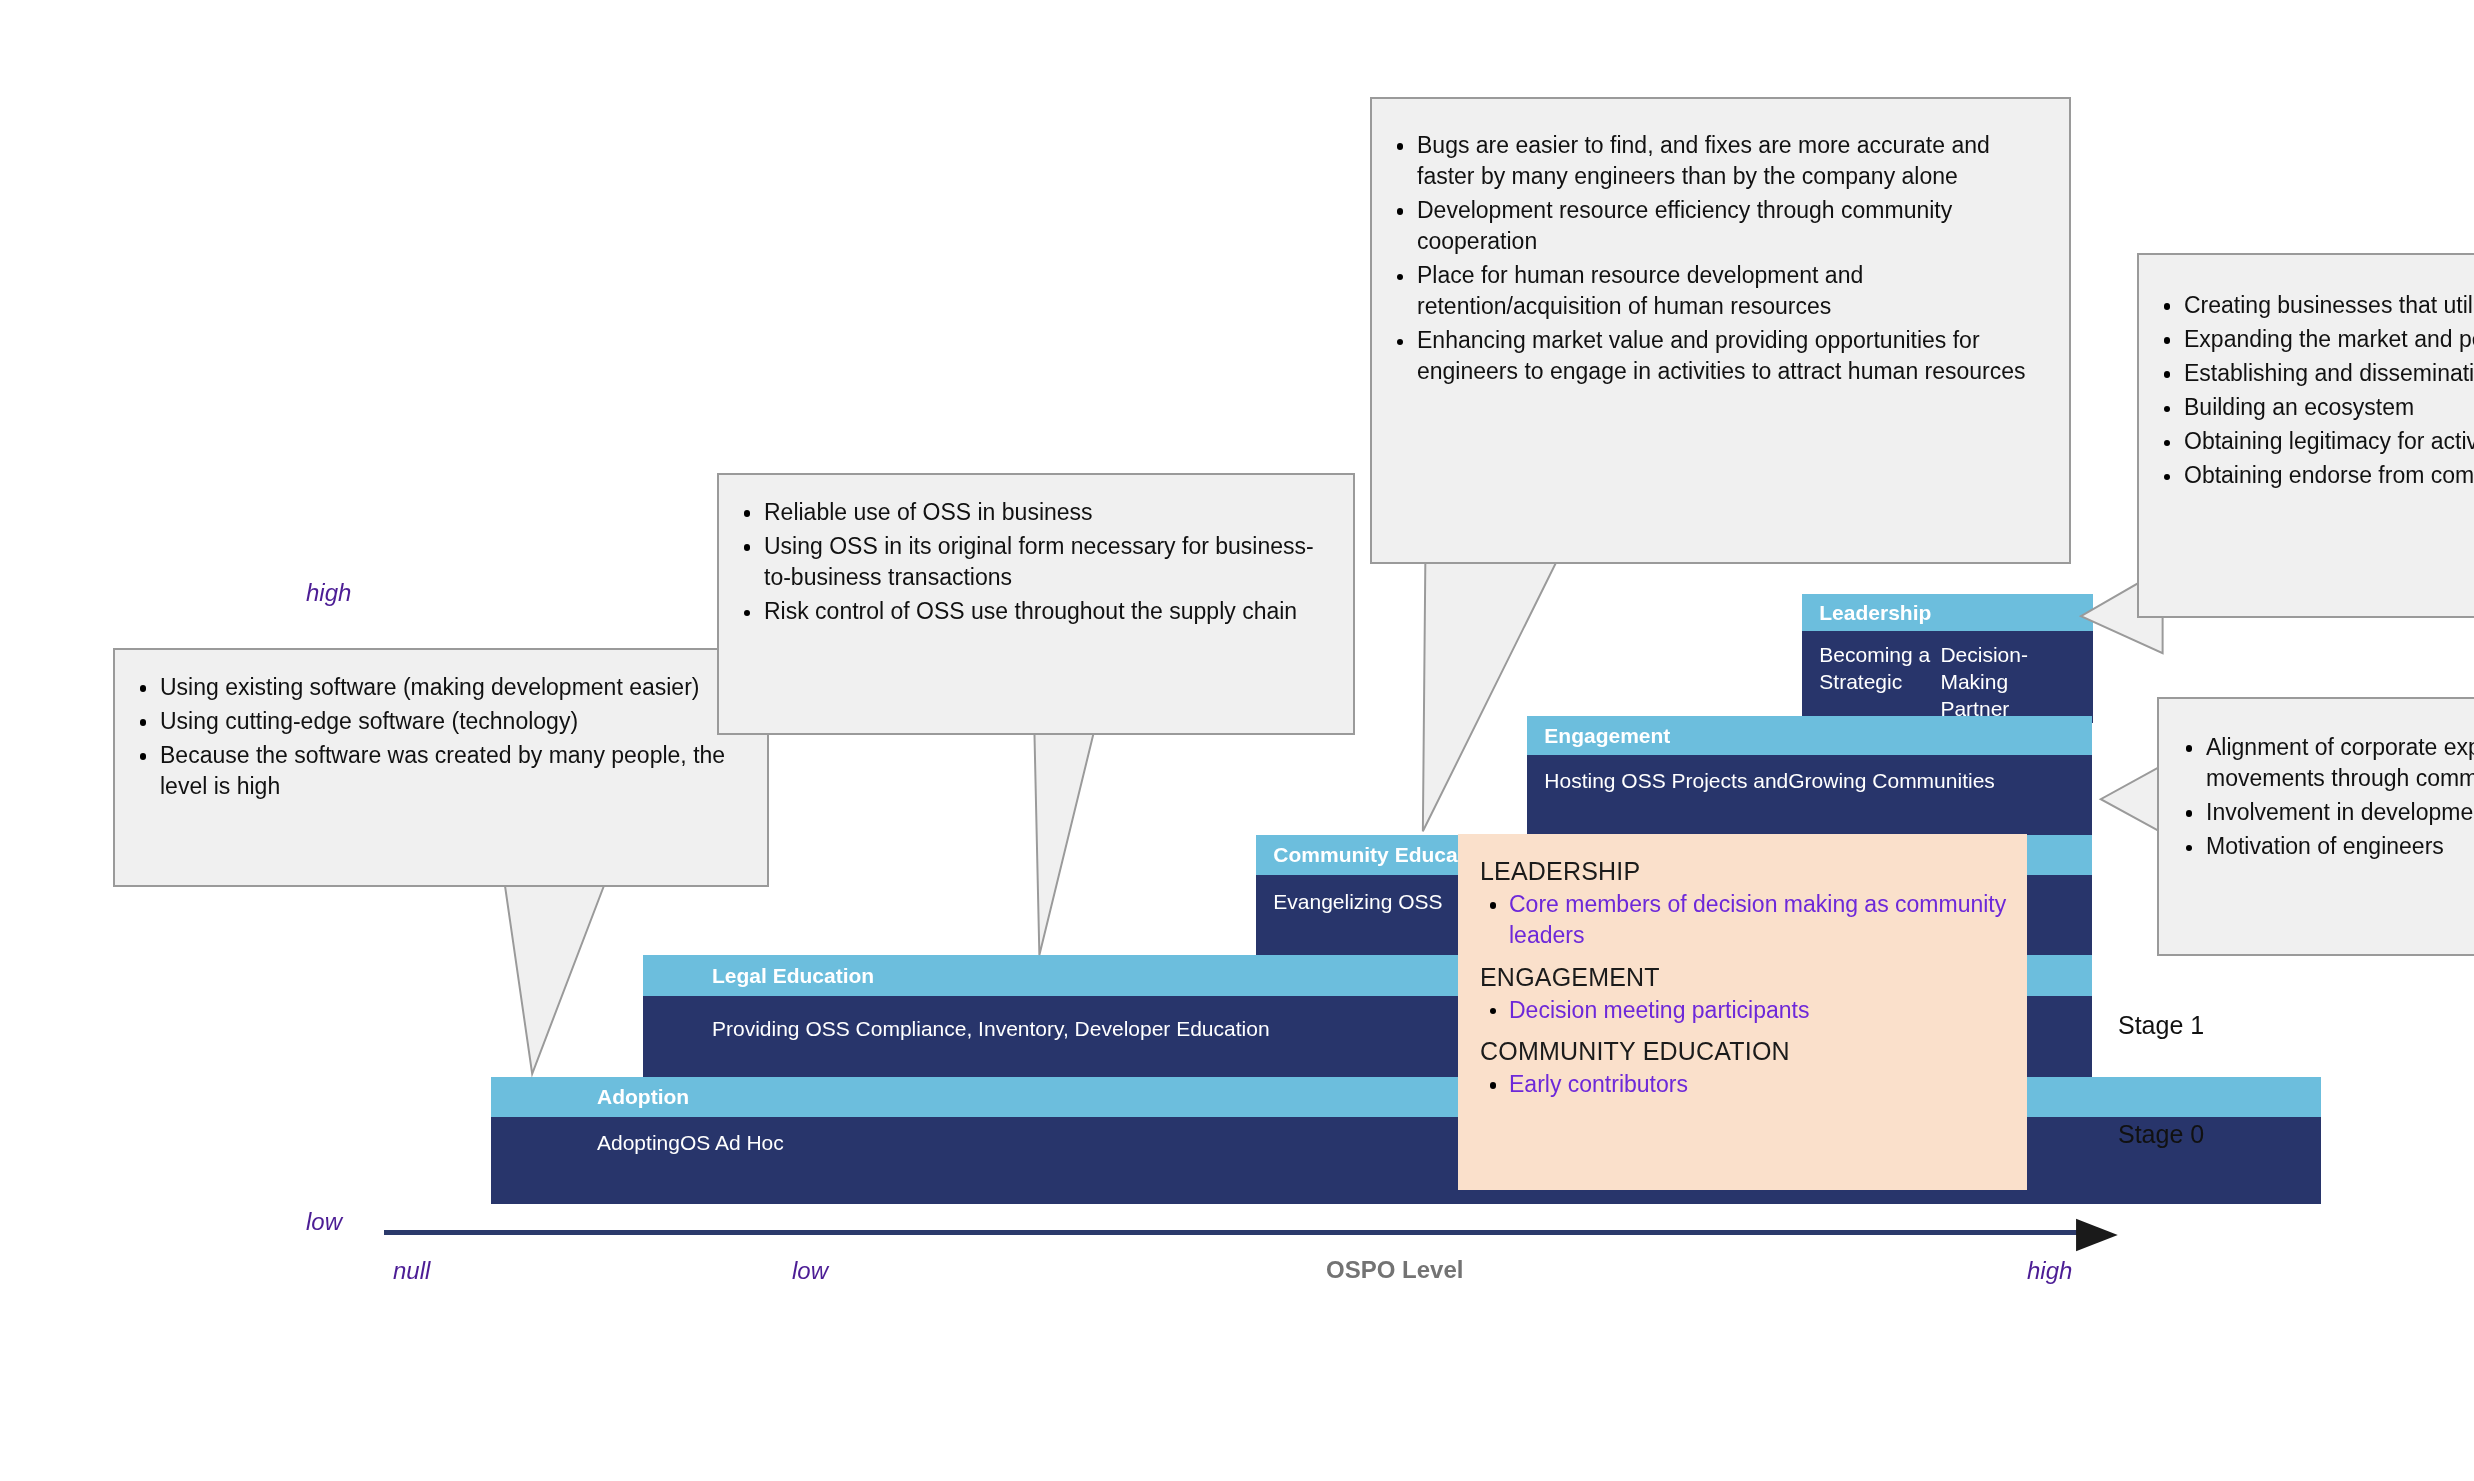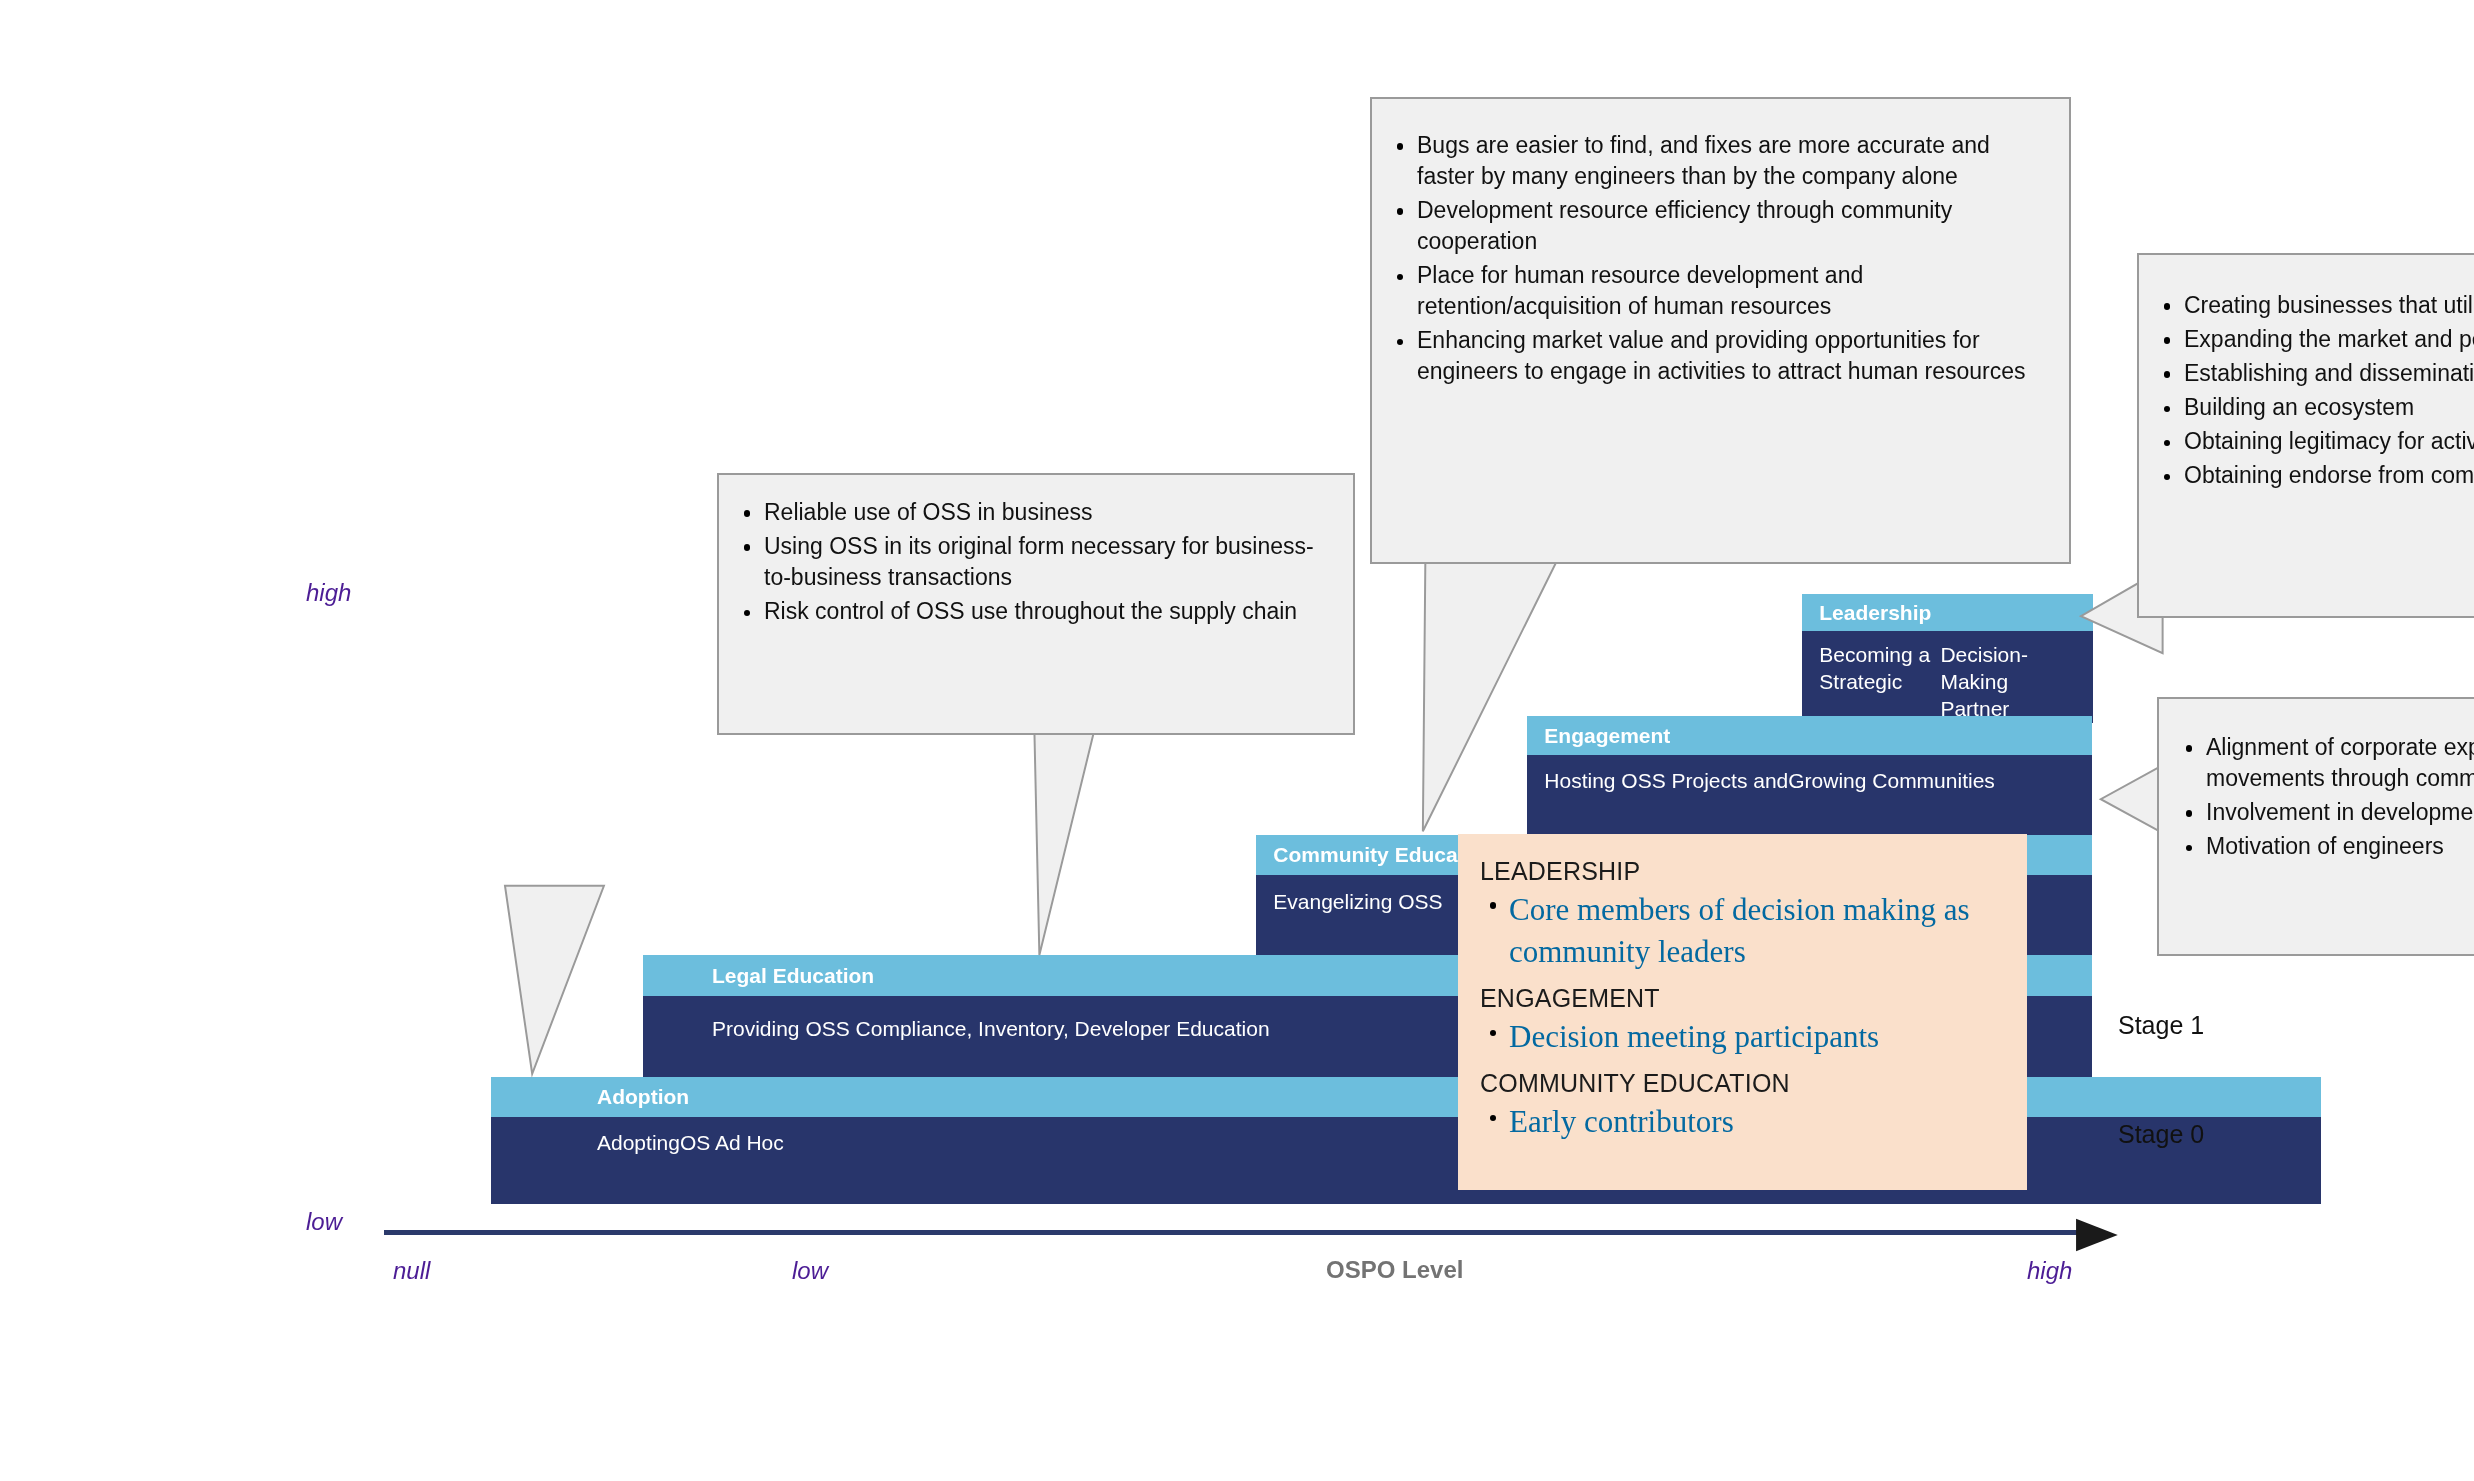--- a/index.html
+++ b/index.html
@@ -67,25 +67,24 @@
     font-size:25px;
     color:#1b1b1b;
     margin:0 0 3px 0;
     letter-spacing:0.2px;
   }
   #legend-panel .grp{margin-bottom:11px;}
   #legend-panel ul{margin:0;padding:0;list-style:none;}
   #legend-panel li{
     position:relative;
     padding-left:29px;
-    font-size:31px;
+    font-size:23px;
     line-height:1.36;
-    color:#0369a1;
+    color:#6d28d9;
     margin-bottom:1px;
-    font-family:Liberation Serif, serif;
   }
   #legend-panel li:before{
     content:"";position:absolute;left:10px;top:13.4px;
     width:6.4px;height:6.4px;border-radius:50%;background:#000;
   }
 
   
   #x-axis-line{
     position:absolute;
     background:#2b3a6b;
@@ -196,20 +195,29 @@
       </ul>
     </div>
     <div class="grp">
       <div class="grp-title">COMMUNITY EDUCATION</div>
       <ul>
         <li>Early contributors</li>
       </ul>
     </div>
   </div>
 
+  <div class="callout" style="left:113px;top:648px;width:656px;height:239px;">
+    <div class="pad">
+      <ul>
+        <li>Using existing software (making development easier)</li>
+        <li>Using cutting-edge software (technology)</li>
+        <li>Because the software was created by many people, the level is high</li>
+      </ul>
+    </div>
+  </div>
 
   <div class="callout" style="left:717px;top:473px;width:638px;height:262px;">
     <div class="pad">
       <ul>
         <li>Reliable use of OSS in business</li>
         <li>Using OSS in its original form necessary for business-to-business transactions</li>
         <li>Risk control of OSS use throughout the supply chain</li>
       </ul>
     </div>
   </div>

